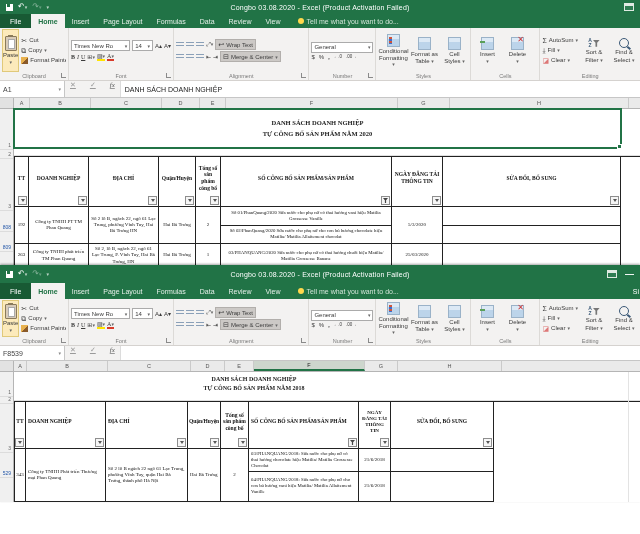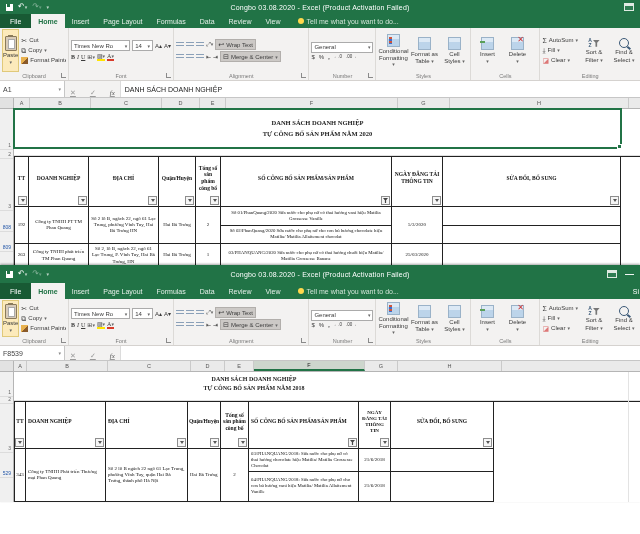--- a/index.html
+++ b/index.html
@@ -63,21 +63,21 @@
   .arrow-d{font-size:5px;color:#666;}
   .ed-col{display:flex;flex-direction:column;justify-content:center;gap:1px;}
   .mag{width:8px;height:8px;border:1.5px solid #3c5a78;border-radius:50%;position:relative;display:inline-block;}
   .mag::after{content:"";position:absolute;width:4px;height:1.5px;background:#3c5a78;right:-3px;bottom:-1px;transform:rotate(40deg);}
   .funnel-g{width:7px;height:7px;background:#777;clip-path:polygon(0 0,100% 0,62% 45%,62% 100%,38% 100%,38% 45%);display:inline-block;}
   .az{font-size:5px;font-weight:bold;color:#3c5a78;line-height:1;display:inline-block;text-align:center;}
   
   .fxbar{height:var(--h-fx);background:#f3f2f1;border-bottom:1px solid #c6c6c6;display:flex;align-items:stretch;font-size:7px;color:#444;}
   .namebox{width:58px;background:#fff;border-right:1px solid #c6c6c6;display:flex;align-items:center;justify-content:space-between;padding:0 3px;}
   .nb-ar{font-size:5px;color:#888;}
-  .fxbtns{display:flex;align-items:flex-end;gap:14px;padding:0 5px;color:#9a9a9a;border-right:1px solid #dcdcdc;text-decoration:underline;}
+  .fxbtns{display:flex;align-items:flex-start;gap:14px;padding:0 5px;color:#9a9a9a;border-right:1px solid #dcdcdc;text-decoration:underline;}
   .fx-fx{font-style:italic;font-family:"Liberation Serif",serif;color:#555;}
   .fxval{flex:1;background:#fff;display:flex;align-items:center;padding:0 4px;color:#222;}
   
   .grid{position:relative;background:#fff;font-family:"Liberation Serif","DejaVu Serif",serif;}
   .colhead{display:flex;height:10px;background:#eaeaea;border-bottom:1px solid #b5b5b5;
            font:5.5px "Liberation Sans",sans-serif;color:#555;align-items:stretch;}
   .corner{width:13px;background:#e2e2e2;border-right:1px solid #b5b5b5;}
   .ch{border-right:1px solid #cacaca;display:flex;align-items:center;justify-content:center;}
   .ch.sel{background:#cdd6cd;border-bottom:2px solid #217346;color:#222;}
   .gbody{display:flex;align-items:stretch;}

